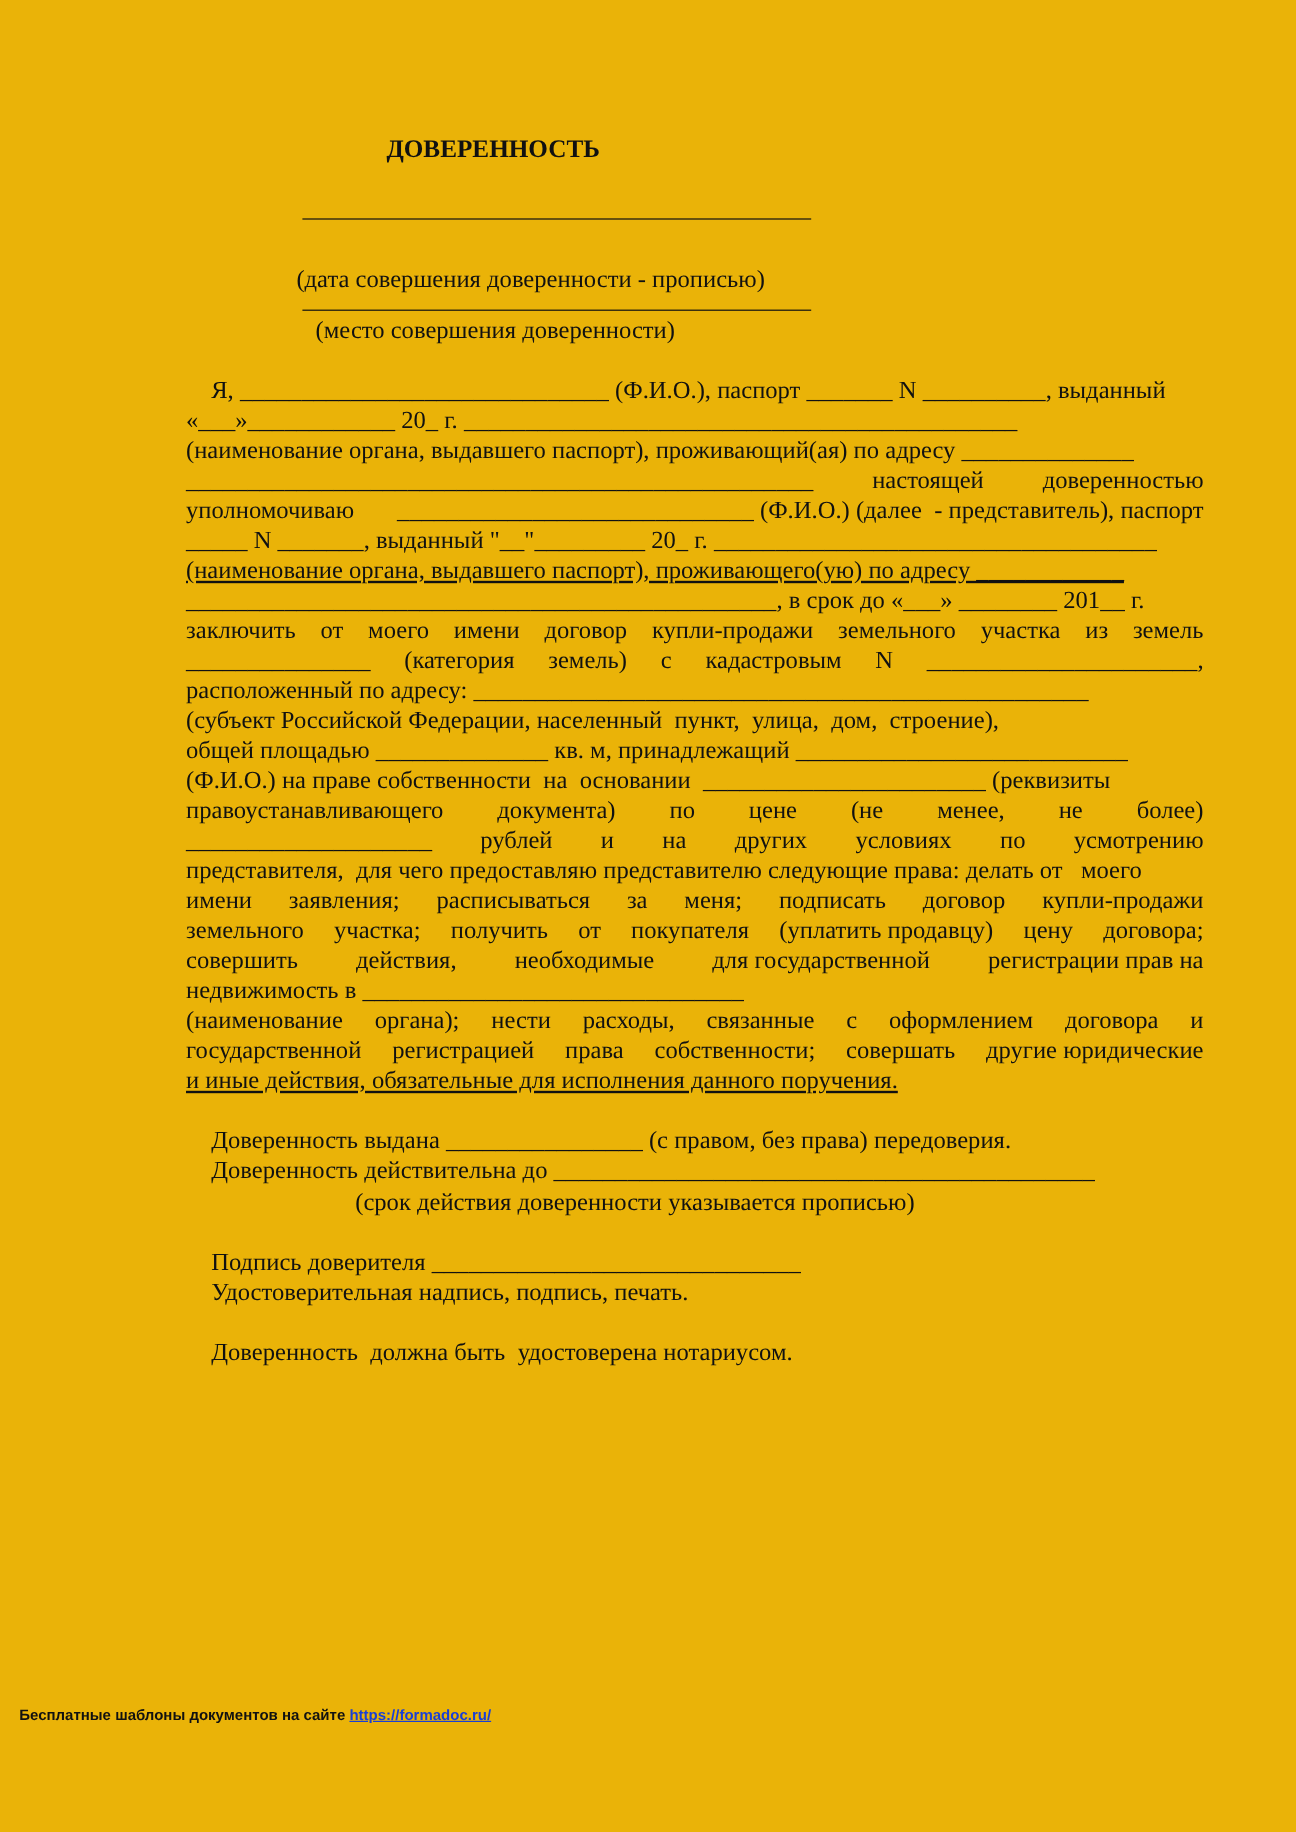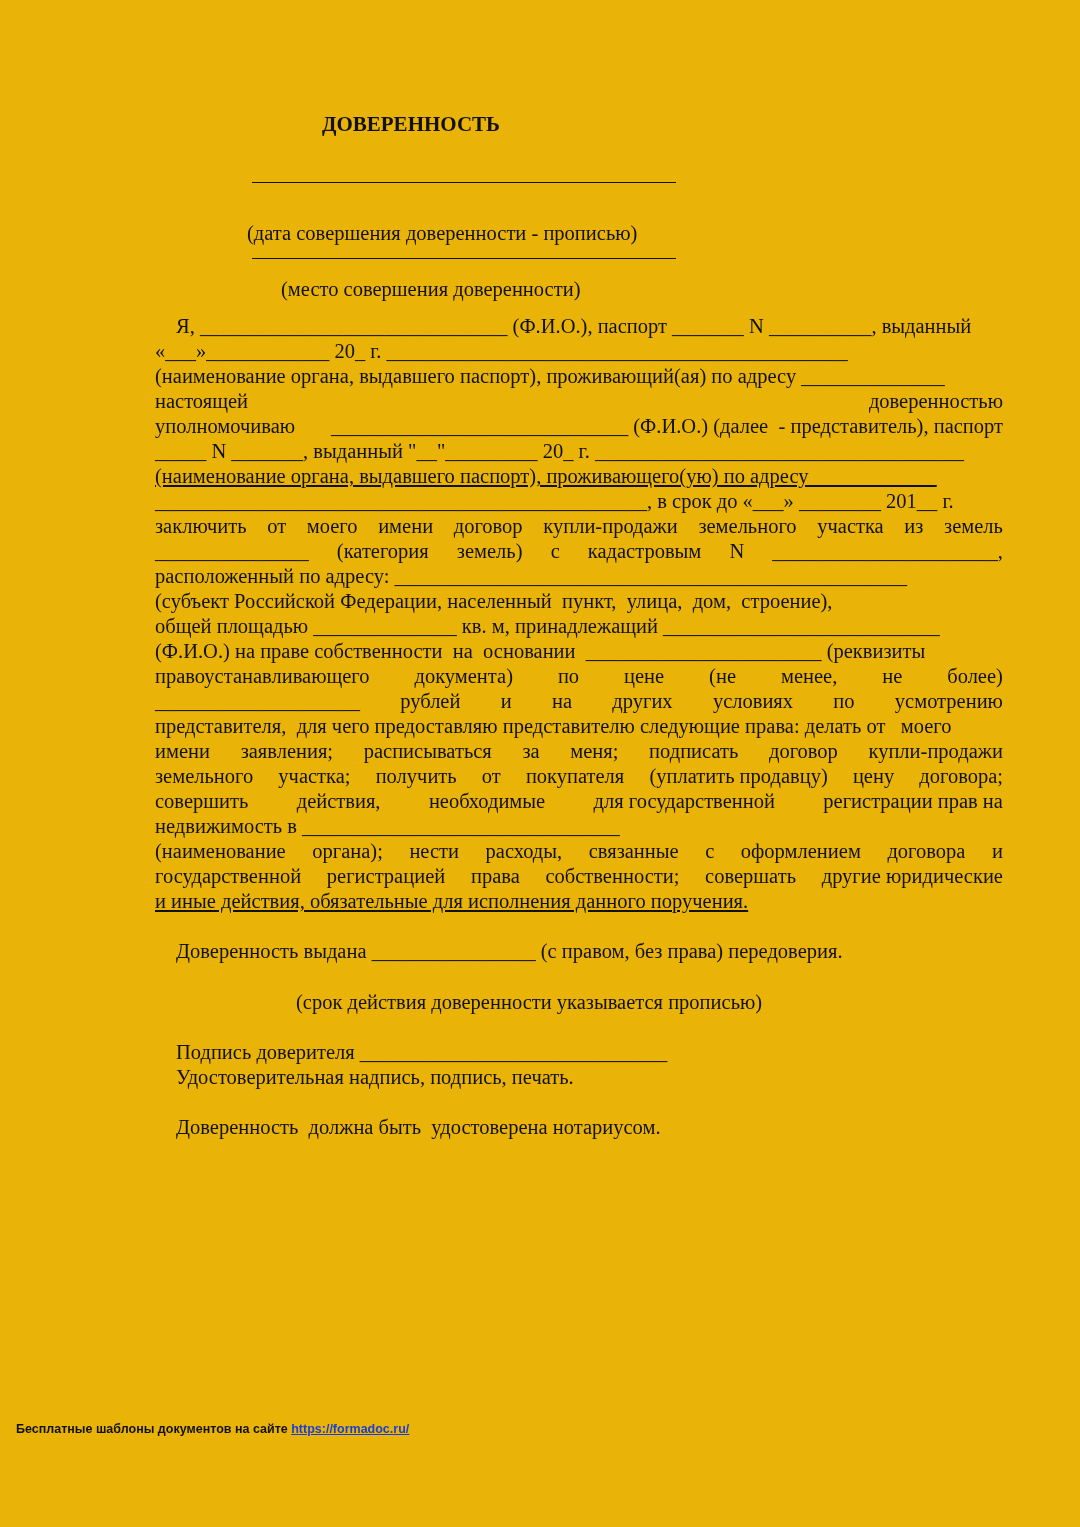--- a/index.html
+++ b/index.html
@@ -27,27 +27,27 @@
 <body>
 
 <div class="page">
 
   <div class="ln title">ДОВЕРЕННОСТЬ</div>
 
   <div class="rule" style="left:252px; top:182px; width:424px;"></div>
   <div class="ln" style="left:247px; top:181px;margin-top:40px;">(дата совершения доверенности - прописью)</div>
 
   <div class="rule" style="left:252px; top:258px; width:424px;"></div>
-  <div class="ln" style="left:281px; top:264px;margin-top:13px;">(место совершения доверенности)</div>
+  <div class="ln" style="left:263px; top:264px;">(место совершения доверенности)</div>
 
   <div id="body">
       <div class="ln" style="top: 314px; left: 176px;"><span>Я, ______________________________ (Ф.И.О.), паспорт _______ N __________, выданный</span></div>
       <div class="ln" style="top: 339px; left: 155px;"><span>«___»____________ 20_ г. _____________________________________________</span></div>
       <div class="ln" style="top: 364px; left: 155px;"><span>(наименование органа, выдавшего паспорт), проживающий(ая) по адресу ______________</span></div>
-      <div class="ln full" style="top: 389px; left: 155px;"><span>настоящей</span><span>доверенностью</span></div>
+      <div class="ln full" style="top: 389px; left: 155px;"><span>___________________________________________________</span><span>настоящей</span><span>доверенностью</span></div>
       <div class="ln full" style="top: 414px; left: 155px;"><span>уполномочиваю</span><span>_____________________________ (Ф.И.О.) (далее  - представитель), паспорт</span></div>
       <div class="ln" style="top: 439px; left: 155px;"><span>_____ N _______, выданный "__"_________ 20_ г. ____________________________________</span></div>
       <div class="ln" style="top: 464px; left: 155px; text-decoration: underline;"><span>(наименование органа, выдавшего паспорт), проживающего(ую) по адресу ____________</span></div>
       <div class="ln" style="top: 489px; left: 155px;"><span>________________________________________________, в срок до «___» ________ 201__ г.</span></div>
       <div class="ln full" style="top: 514px; left: 155px;"><span>заключить</span><span>от</span><span>моего</span><span>имени</span><span>договор</span><span>купли-продажи</span><span>земельного</span><span>участка</span><span>из</span><span>земель</span></div>
       <div class="ln full" style="top: 539px; left: 155px;"><span>_______________</span><span>(категория</span><span>земель)</span><span>с</span><span>кадастровым</span><span>N</span><span>______________________,</span></div>
       <div class="ln" style="top: 564px; left: 155px;"><span>расположенный по адресу: __________________________________________________</span></div>
       <div class="ln" style="top: 589px; left: 155px;"><span>(субъект Российской Федерации, населенный  пункт,  улица,  дом,  строение),</span></div>
       <div class="ln" style="top: 614px; left: 155px;"><span>общей площадью ______________ кв. м, принадлежащий ___________________________</span></div>
       <div class="ln" style="top: 639px; left: 155px;"><span>(Ф.И.О.) на праве собственности  на  основании  _______________________ (реквизиты</span></div>
@@ -57,20 +57,21 @@
       <div class="ln full" style="top: 739px; left: 155px;"><span>имени</span><span>заявления;</span><span>расписываться</span><span>за</span><span>меня;</span><span>подписать</span><span>договор</span><span>купли-продажи</span></div>
       <div class="ln full" style="top: 764px; left: 155px;"><span>земельного</span><span>участка;</span><span>получить</span><span>от</span><span>покупателя</span><span>(уплатить продавцу)</span><span>цену</span><span>договора;</span></div>
       <div class="ln full" style="top: 789px; left: 155px;"><span>совершить</span><span>действия,</span><span>необходимые</span><span>для государственной</span><span>регистрации прав на</span></div>
       <div class="ln" style="top: 814px; left: 155px;"><span>недвижимость в _______________________________</span></div>
       <div class="ln full" style="top: 839px; left: 155px;"><span>(наименование</span><span>органа);</span><span>нести</span><span>расходы,</span><span>связанные</span><span>с</span><span>оформлением</span><span>договора</span><span>и</span></div>
       <div class="ln full" style="top: 864px; left: 155px; gap: 10px;"><span>государственной</span><span>регистрацией</span><span>права</span><span>собственности;</span><span>совершать</span><span>другие юридические</span></div>
       <div class="ln" style="top: 889px; left: 155px; text-decoration: underline;"><span>и иные действия, обязательные для исполнения данного поручения.</span></div>
     </div>
 
   <div class="ln" style="left:176px; top:939px;">Доверенность выдана ________________ (с правом, без права) передоверия.</div>
+  <div class="ln" style="left:176px; top:964px;">Доверенность действительна до ____________________________________________</div>
   <div class="ln" style="left:296px; top:990px;">(срок действия доверенности указывается прописью)</div>
 
   <div class="ln" style="left:176px; top:1040px;">Подпись доверителя ______________________________</div>
   <div class="ln" style="left:176px; top:1065px;">Удостоверительная надпись, подпись, печать.</div>
 
   <div class="ln" style="left:176px; top:1115px;">Доверенность  должна быть  удостоверена нотариусом.</div>
 
   <div class="footer">
     <span>Бесплатные шаблоны документов на сайте </span><a>https://formadoc.ru/</a>
   </div>

